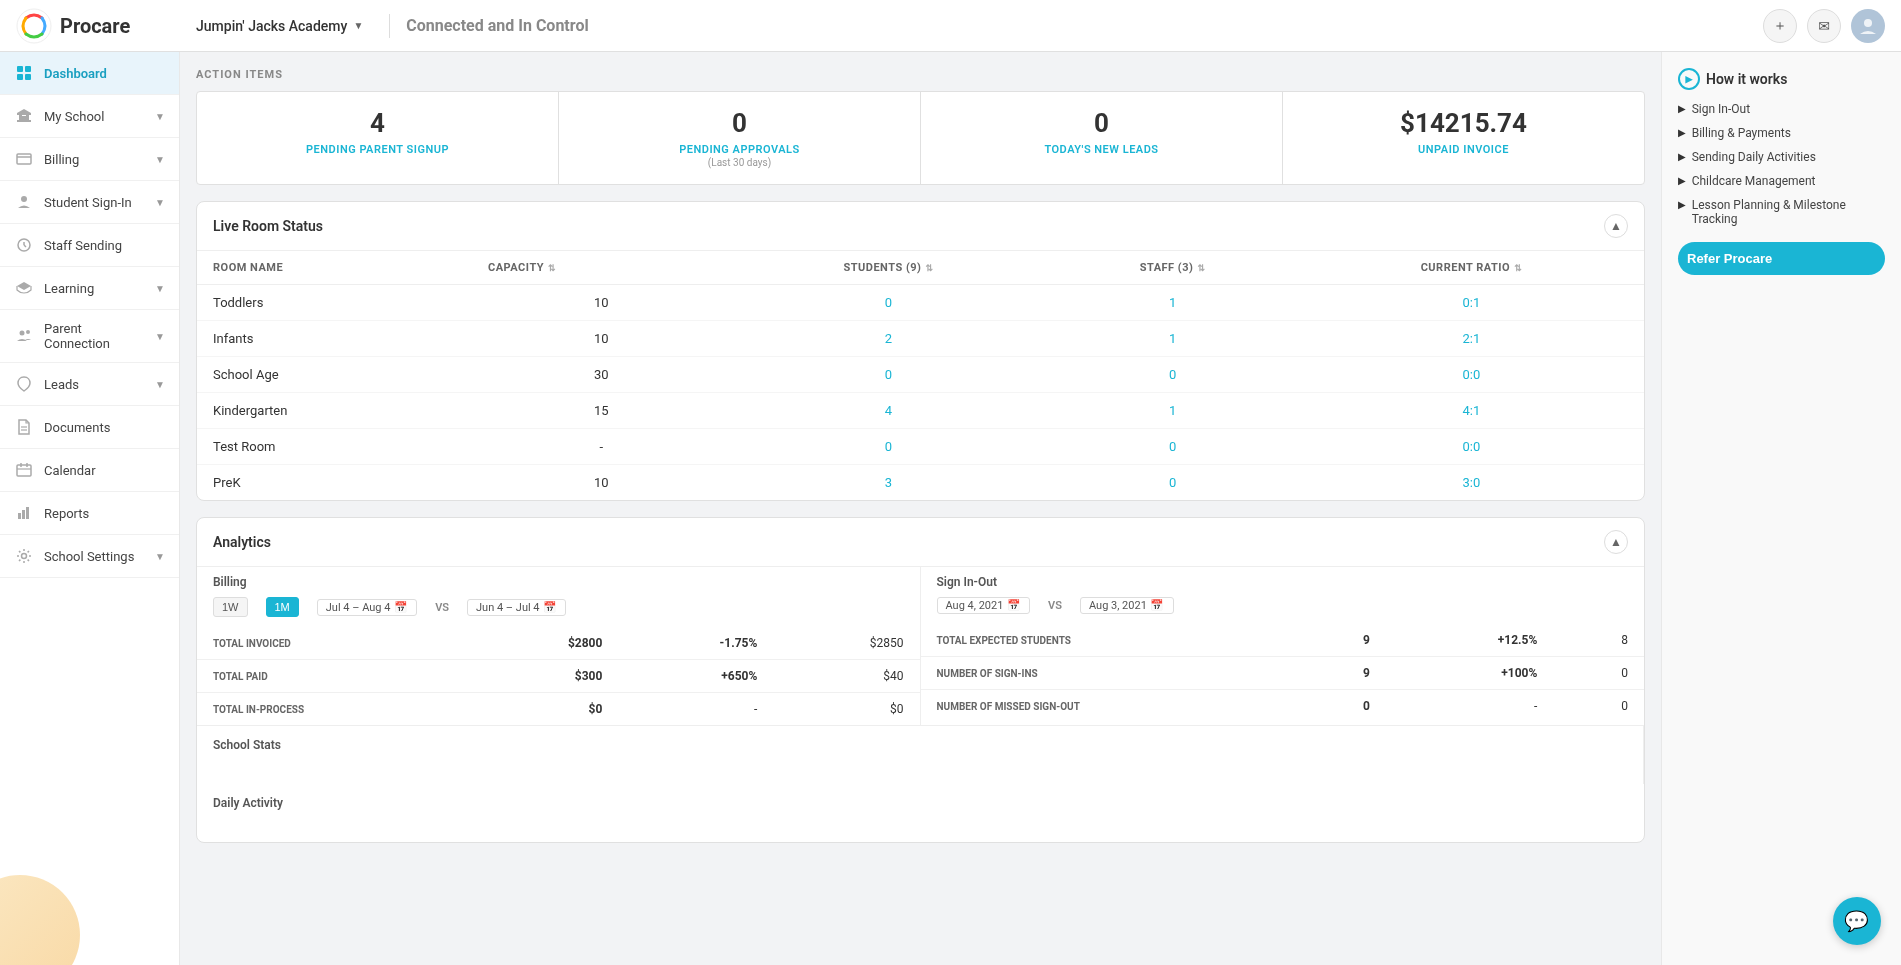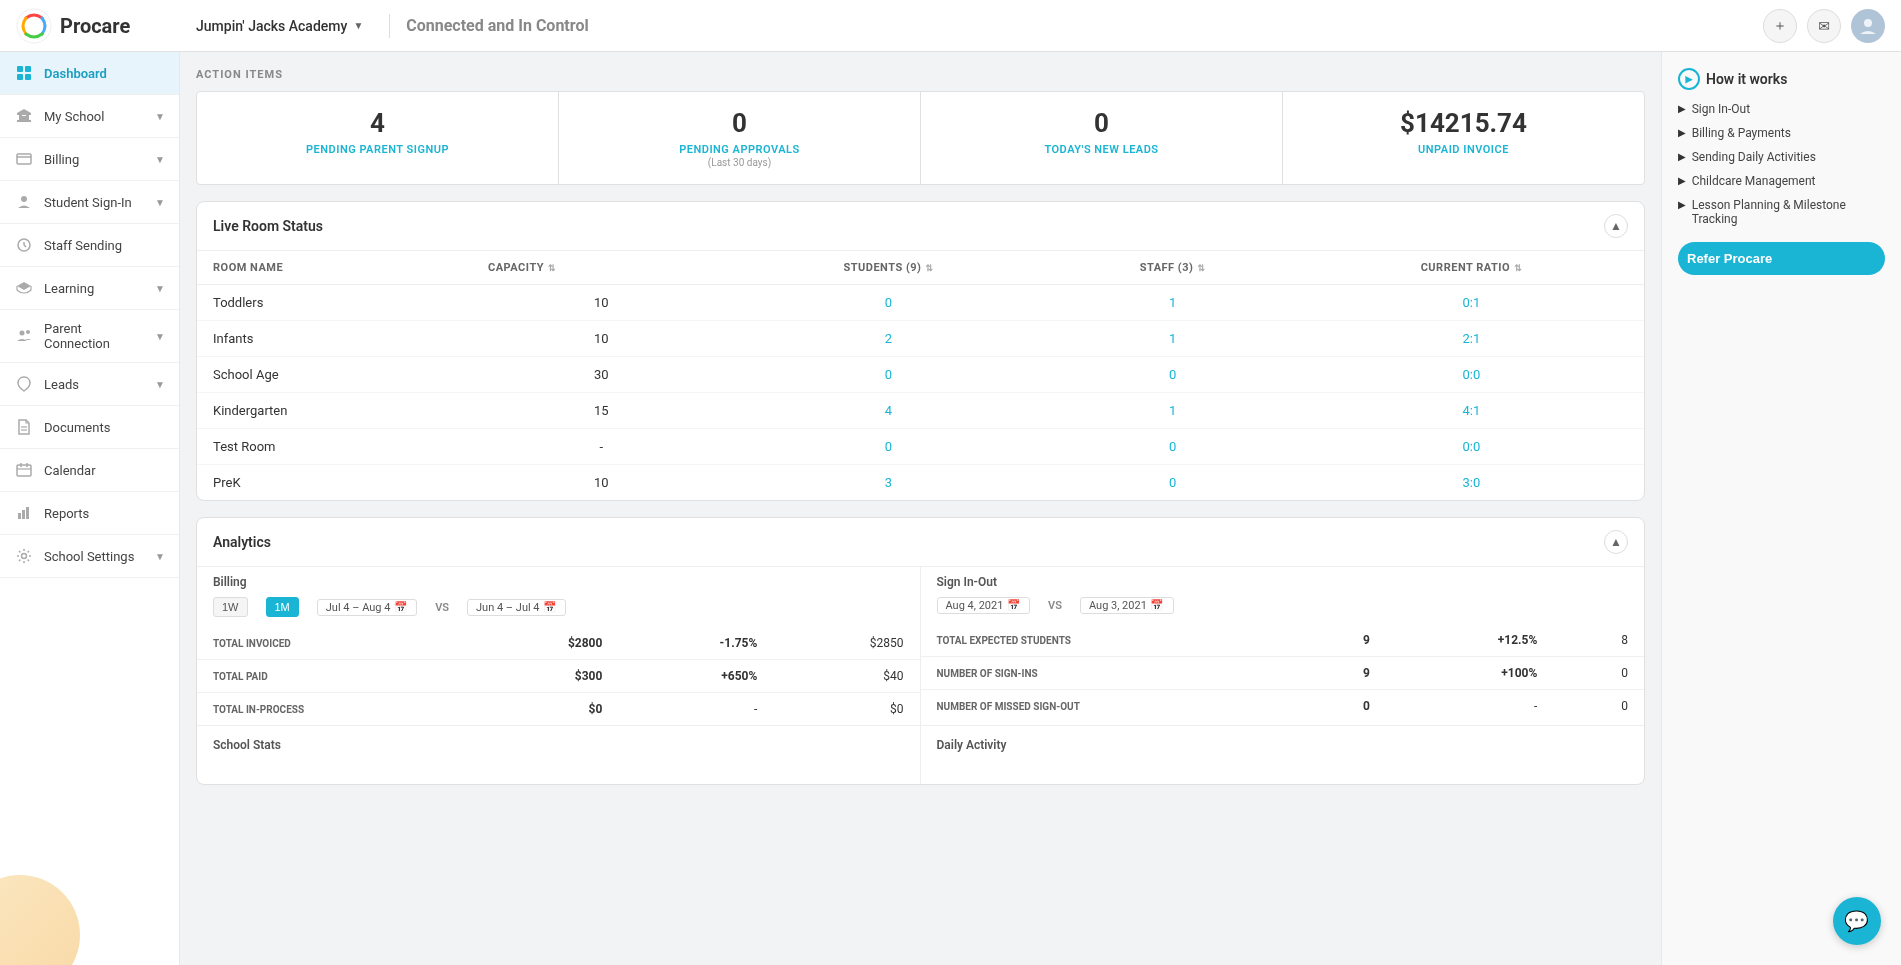--- a/index.html
+++ b/index.html
@@ -689,21 +689,21 @@
     <td style="font-size:10px;font-weight:700;color:#666;text-transform:uppercase;max-width:160px;">NUMBER OF MISSED SIGN-OUT</td>
     <td class="td-bold td-right">0</td>
     <td class=" td-right">-</td>
     <td class="td-right">0</td>
   </tr>
               </tbody>
           </table>
         </div>
       </div>
 
-      <div style="display:grid; grid-template-columns:1fr 1fr;">
+      <div style="display:grid; grid-template-columns:1fr;">
         <div style="border-right:1px solid #eee; padding:12px 16px 16px;">
           <div class="analytics-sub-title" style="padding:0 0 8px;">School Stats</div>
         </div>
         <div style="padding:12px 16px 16px;">
           <div class="analytics-sub-title" style="padding:0 0 8px;">Daily Activity</div>
         </div>
       </div>
     </div>
 
   </main>

